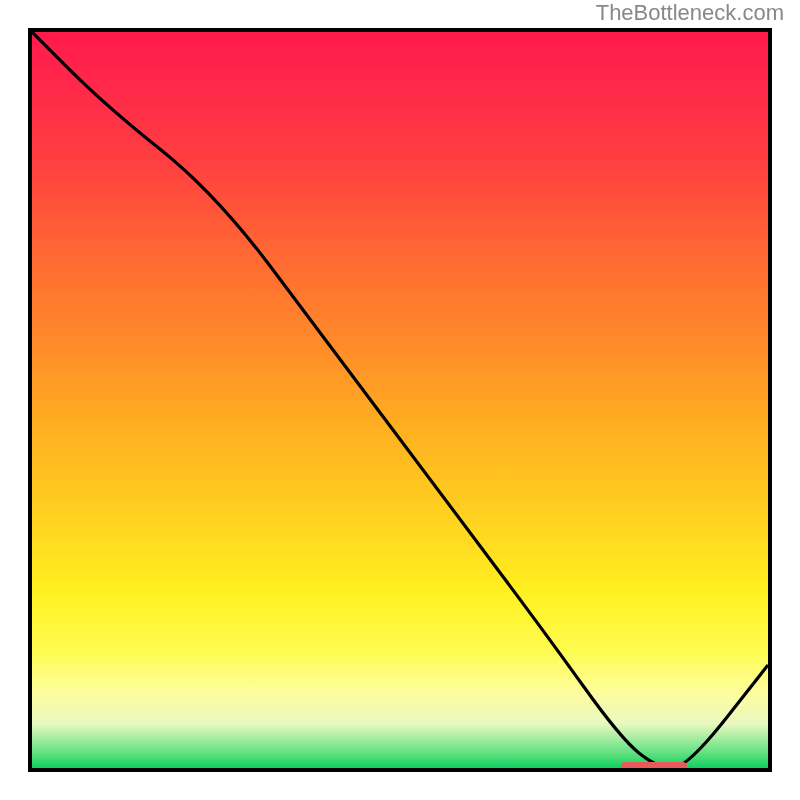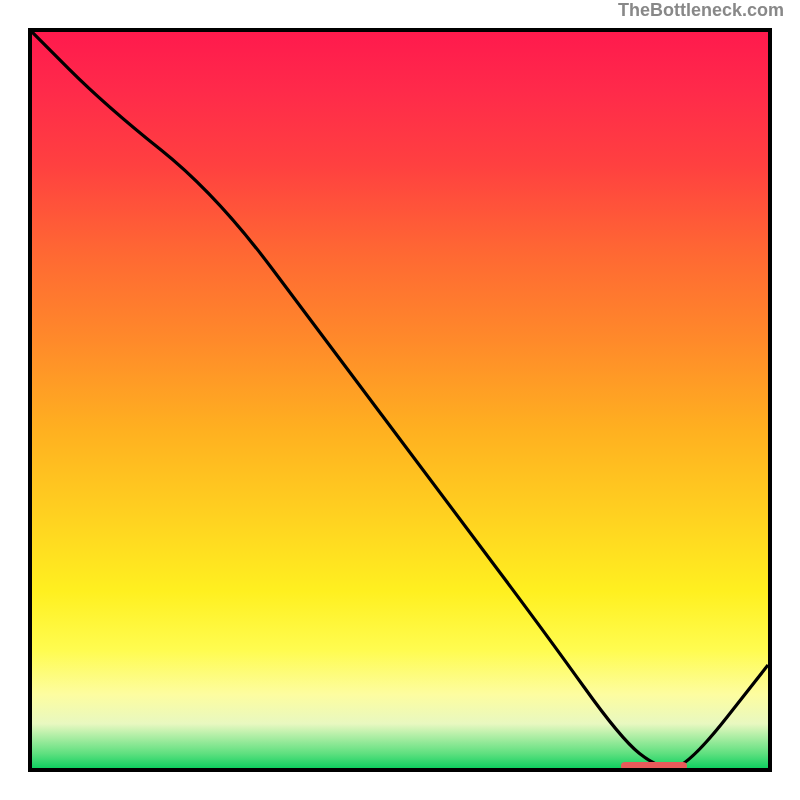--- a/index.html
+++ b/index.html
@@ -13,22 +13,22 @@
   }
   .container {
     position: relative;
     width: 800px;
     height: 800px;
   }
   .watermark {
     position: absolute;
     top: 0px;
     right: 16px;
-    font-size: 18px;
-    font-weight: bold;
+    font-size: 22px;
+    font-weight: normal;
     color: #888888;
     font-family: Arial, sans-serif;
   }
   .plot {
     position: absolute;
     left: 28px;
     top: 28px;
     width: 744px;
     height: 744px;
     border: 4px solid #000000;

